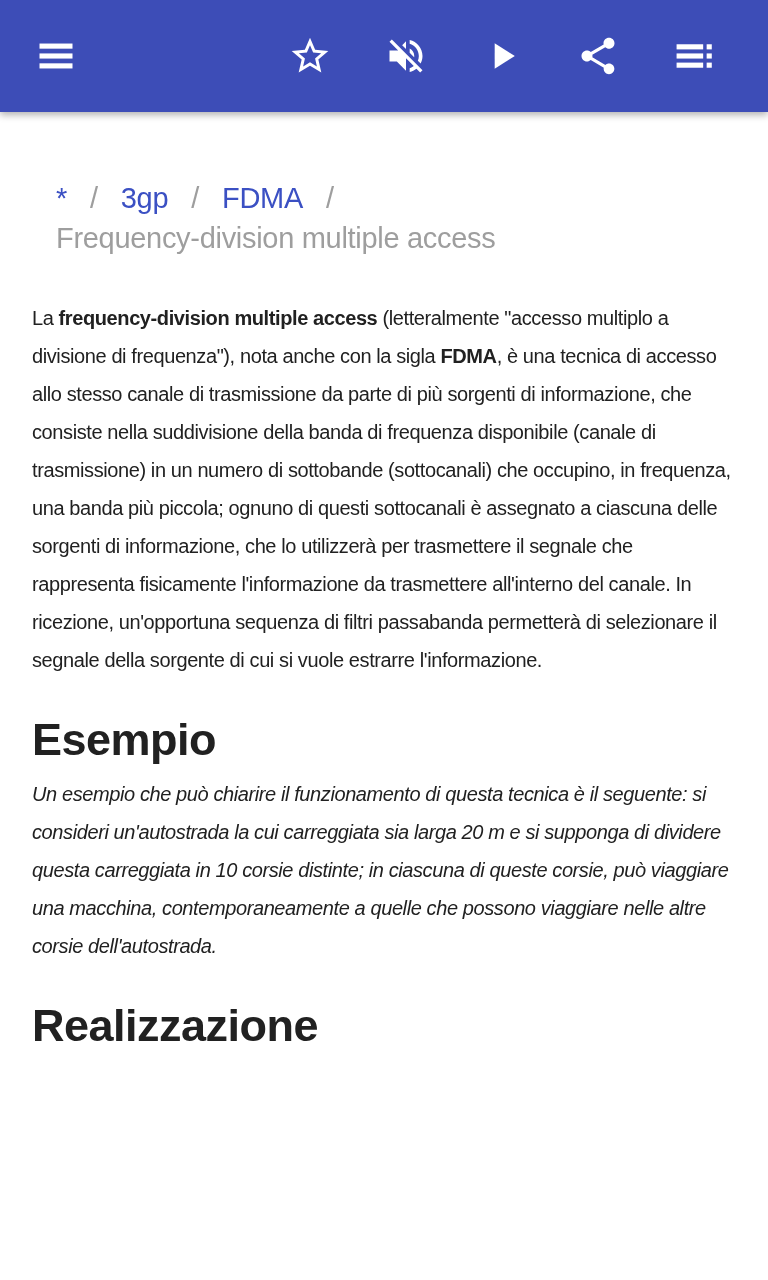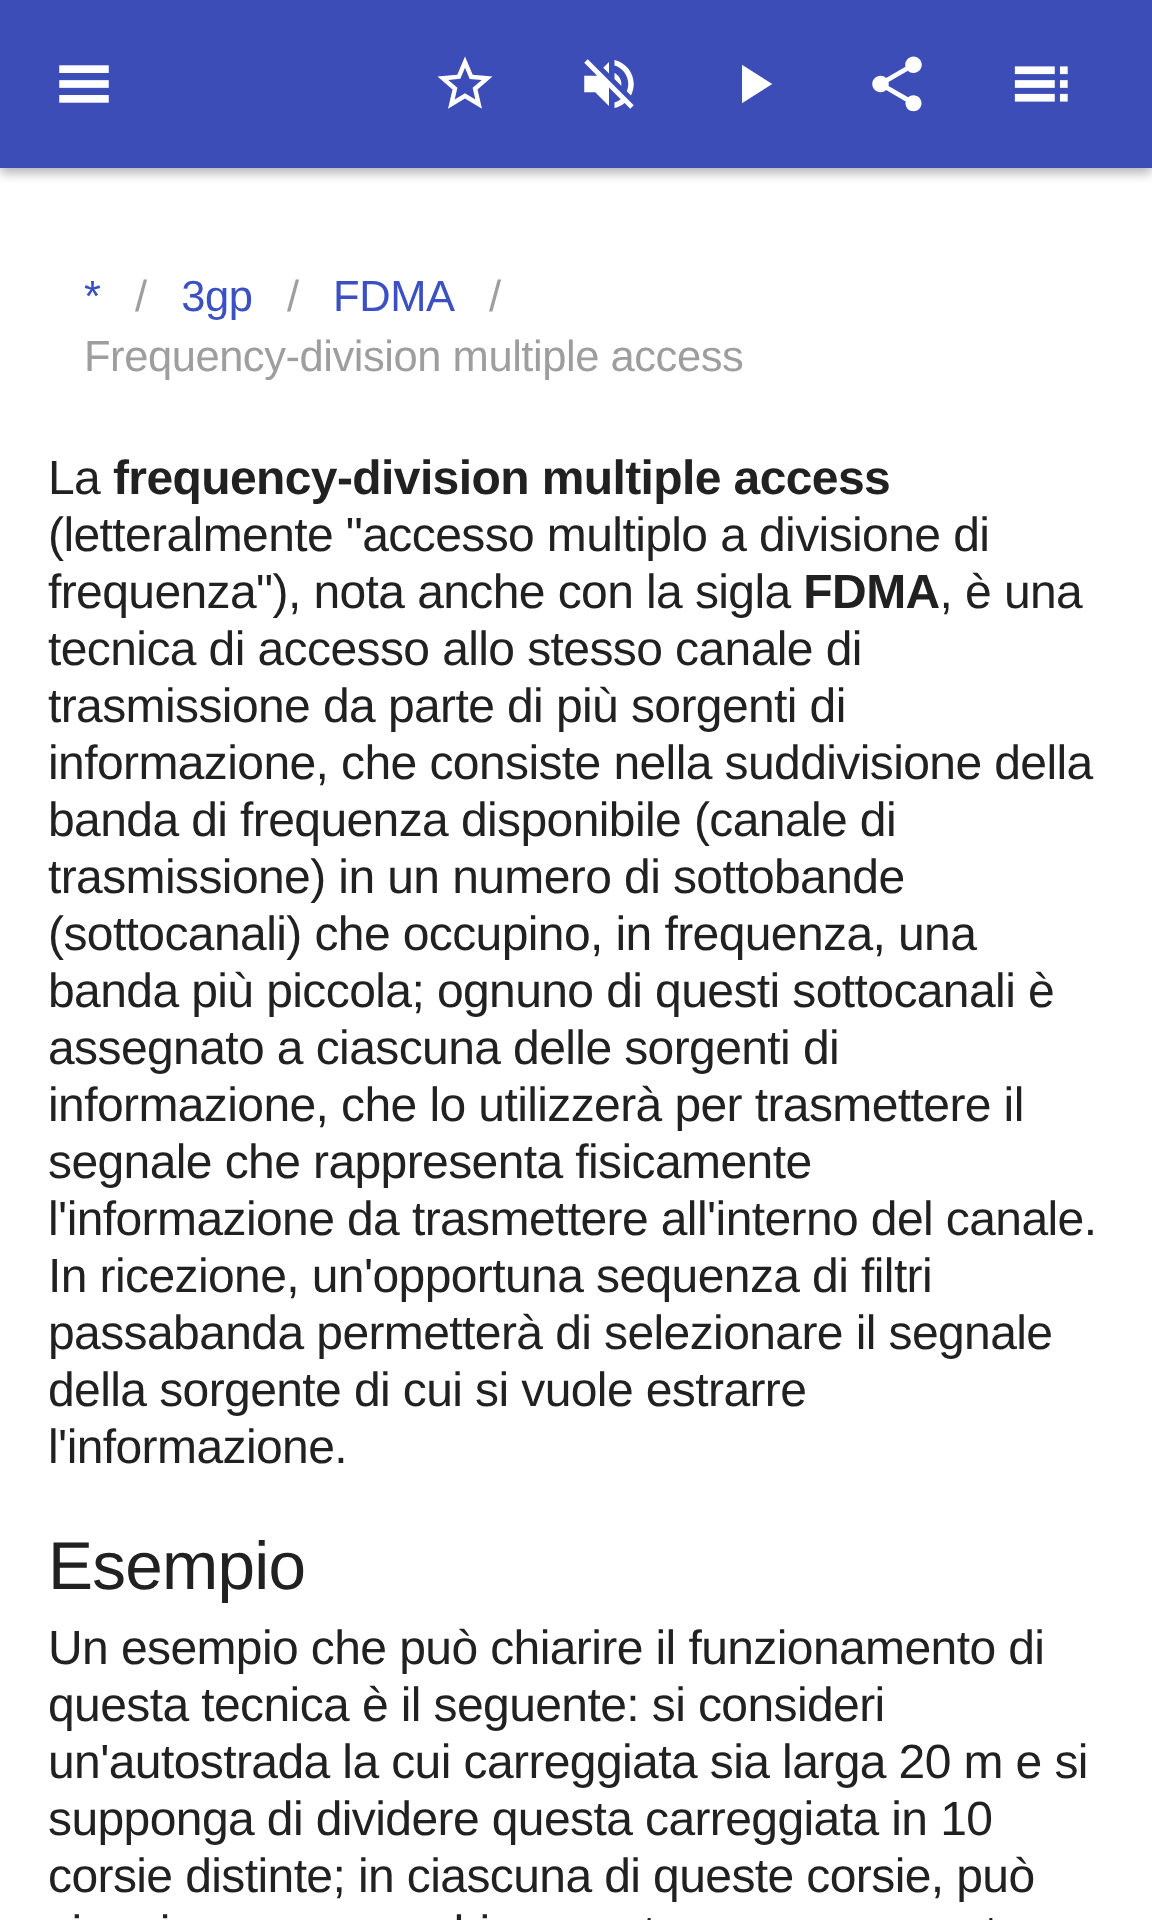--- a/index.html
+++ b/index.html
@@ -50,31 +50,31 @@
   }
   .crumb-link { color: var(--link, #3b50c3); text-decoration: none; }
   .crumb-sep { color: var(--muted, #9e9e9e); }
   .doc-title {
     margin: 7px 0 0 24px;
     font-size: 29px;
     color: var(--muted, #9e9e9e);
     letter-spacing: -0.3px;
   }
   .para {
-    font-size: 32px;
+    font-size: 20px;
     line-height: 38px;
     letter-spacing: -0.4px;
     color: var(--text, #212121);
   }
   .intro { margin-top: 44px; }
-  .section-body { margin-top: 2px; }
+  .section-body { margin-top: 2px; font-style: italic; }
   h2.section-heading {
     font-size: 45px;
     line-height: 50px;
-    font-weight: 400;
+    font-weight: 700;
     letter-spacing: -0.5px;
     color: var(--text, #212121);
     margin: 36px 0 10px 0;
   }
 </style>
 </head>
 <body>
 
 <header class="appbar">
   <button class="icon-btn menu-btn">
@@ -127,14 +127,15 @@
     <a href="#" class="crumb-link">FDMA</a>
     <span class="crumb-sep">/</span>
   </nav>
   <div class="doc-title">Frequency-division multiple access</div>
 
   <p class="para intro"><span>La </span><span style="font-weight: 700;">frequency-division multiple access</span><span> (letteralmente "accesso multiplo a divisione di frequenza"), nota anche con la sigla </span><span style="font-weight: 700;">FDMA</span><span>, è una tecnica di accesso allo stesso canale di trasmissione da parte di più sorgenti di informazione, che consiste nella suddivisione della banda di frequenza disponibile (canale di trasmissione) in un numero di sottobande (sottocanali) che occupino, in frequenza, una banda più piccola; ognuno di questi sottocanali è assegnato a ciascuna delle sorgenti di informazione, che lo utilizzerà per trasmettere il segnale che rappresenta fisicamente l'informazione da trasmettere all'interno del canale. In ricezione, un'opportuna sequenza di filtri passabanda permetterà di selezionare il segnale della sorgente di cui si vuole estrarre l'informazione.</span></p>
 
   <h2 class="section-heading">Esempio</h2>
   <p class="para section-body">Un esempio che può chiarire il funzionamento di questa tecnica è il seguente: si consideri un'autostrada la cui carreggiata sia larga 20 m e si supponga di dividere questa carreggiata in 10 corsie distinte; in ciascuna di queste corsie, può viaggiare una macchina, contemporaneamente a quelle che possono viaggiare nelle altre corsie dell'autostrada.</p>
 
+  <h2 class="section-heading">Realizzazione</h2>
 
 </main>
 
 </body></html>

